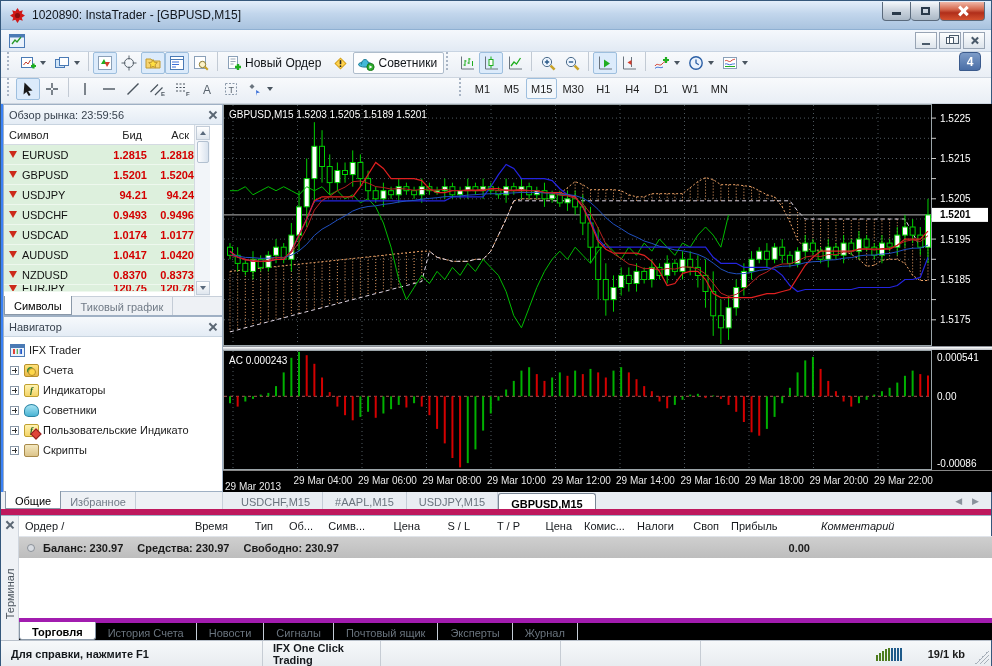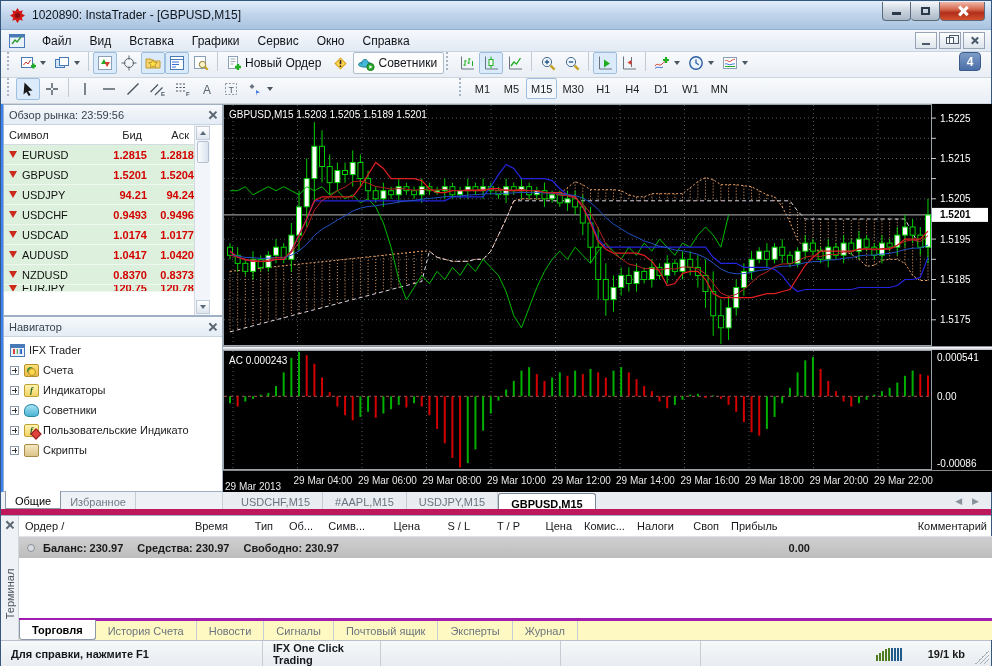--- a/index.html
+++ b/index.html
@@ -127,21 +127,21 @@
   .t-vlabel { position:absolute; left:9px; top:78px; transform:translate(-50%,-50%) rotate(-90deg); color:#4a545e; white-space:nowrap; }
   .t-body { flex:1; display:flex; flex-direction:column; }
   .t-header { height:21px; display:flex; border-bottom:1px solid #e0e4ea; flex:none; align-items:center; color:#16191d;}
   .t-header span { padding:0 6px; white-space:nowrap; overflow:hidden; }
   .t-balance { height:21px; background:linear-gradient(#cfcfcf,#bdbdbd); display:flex; align-items:center; flex:none;
      font-weight:bold; position:relative; }
   .t-balance .ball { margin-right:14px; }
   .t-bullet { width:8px; height:8px; border-radius:50%; border:1.5px solid #8a9098; background:#d8dce2; margin:0 8px 0 8px; flex:none;}
   .t-profit { position:absolute; left:706px; width:85px; text-align:right; }
   .t-space { flex:1; background:#fff; }
-  .t-tabs { height:22px; background:#fef9c3; border-top:3px solid #a21caf; display:flex; flex:none; }
+  .t-tabs { height:22px; background:#000000; border-top:5px solid #a21caf; display:flex; flex:none; }
   .ttab { padding:4px 12px 0; color:#6a747e; border-right:1px solid #c4ccd6; }
   .ttab.active { background:#fff; color:#000; font-weight:bold; border:1px solid #8a98a8; border-top:none; margin-top:-1px; border-radius:0 0 3px 3px;}
   
   .statusbar { height:26px; flex:none; background:linear-gradient(#f6f8fa,#e8ecf0); border-top:1px solid #b8c0ca;
     display:flex; align-items:center; position:relative; }
   .s-cell { padding:0 10px; height:100%; display:flex; align-items:center; border-right:1px solid #c6ccd4; font-weight:bold; color:#14181c;}
   .s1 { width:262px; } .s2 { width:118px; }
   .s-e1{ width:180px;} .s-e2{width:140px;}
   .s-right { margin-left:auto; display:flex; align-items:center; gap:26px; padding-right:26px; }
   .s-kb { font-weight:bold; }
@@ -172,29 +172,20 @@
         </div>
     </div>
   </div>
 
   <div class="menubar">
     <svg class="mdi-doc-icon" viewBox="0 0 16 14">
       <rect x="0.5" y="0.5" width="15" height="13" fill="#eaf2fc" stroke="#4a7ab5"></rect>
       <rect x="0.5" y="0.5" width="15" height="3" fill="#4a7ab5"></rect>
       <path d="M3 10l3-4 2 2 4-5" stroke="#2a9a2a" fill="none" stroke-width="1.3"></path>
     </svg>
-    <div id="menu-items" style="display:flex">
-        <span class="menu-item">Файл</span>
-        <span class="menu-item">Вид</span>
-        <span class="menu-item">Вставка</span>
-        <span class="menu-item">Графики</span>
-        <span class="menu-item">Сервис</span>
-        <span class="menu-item">Окно</span>
-        <span class="menu-item">Справка</span>
-      </div>
     <div class="mdi-btns">
       <div class="mdibtn">
           <div class="g-min2"></div>
         </div>
       <div class="mdibtn">
           <div class="g-rest"></div>
         </div>
       <div class="mdibtn">
           <div class="g-x2"></div>
         </div>
@@ -513,20 +504,24 @@
             <div class="sb-btn">
                 <div class="tri-up"></div>
               </div>
             <div class="sb-thumb"></div>
             <div style="flex:1"></div>
             <div class="sb-btn">
                 <div class="tri-dn"></div>
               </div>
           </div>
         </div>
+        <div class="ptabs" id="mw-tabs">
+            <span class="ptab active">Символы</span>
+            <span class="ptab">Тиковый график</span>
+          </div>
       </div>
 
       <div class="panel navp">
         <div class="panel-hdr">
           <span>Навигатор</span>
           <span class="panel-x"></span>
         </div>
         <div class="tree" id="nav-tree">
             <div class="tree-row tree-root">
               <span class="i-mt"></span>
@@ -1049,21 +1044,21 @@
           <span style="width: 40px; text-align: right;">Об...</span>
           <span style="width: 52px; text-align: right;">Симв...</span>
           <span style="width: 55px; text-align: right;">Цена</span>
           <span style="width: 50px; text-align: right;">S / L</span>
           <span style="width: 50px; text-align: right;">T / P</span>
           <span style="width: 52px; text-align: right;">Цена</span>
           <span style="width: 50px; text-align: right;">Комис...</span>
           <span style="width: 52px; text-align: right;">Налоги</span>
           <span style="width: 45px; text-align: right;">Своп</span>
           <span style="width: 90px; text-align: left;">Прибыль</span>
-          <span style="width: 178px; text-align: right;">Комментарий</span>
+          <span style="width: 178px; text-align: left; font-style: italic;">Комментарий</span>
         </div>
       <div class="t-balance">
         <span class="t-bullet"></span>
         <span id="t-balance-items"><span class="ball">Баланс: 230.97</span><span class="ball">Средства: 230.97</span><span class="ball">Свободно: 230.97</span></span>
         <span class="t-profit">0.00</span>
       </div>
       <div class="t-space"></div>
       <div class="t-tabs" id="t-tabs">
           <span class="ttab active">Торговля</span>
           <span class="ttab">История Счета</span>

